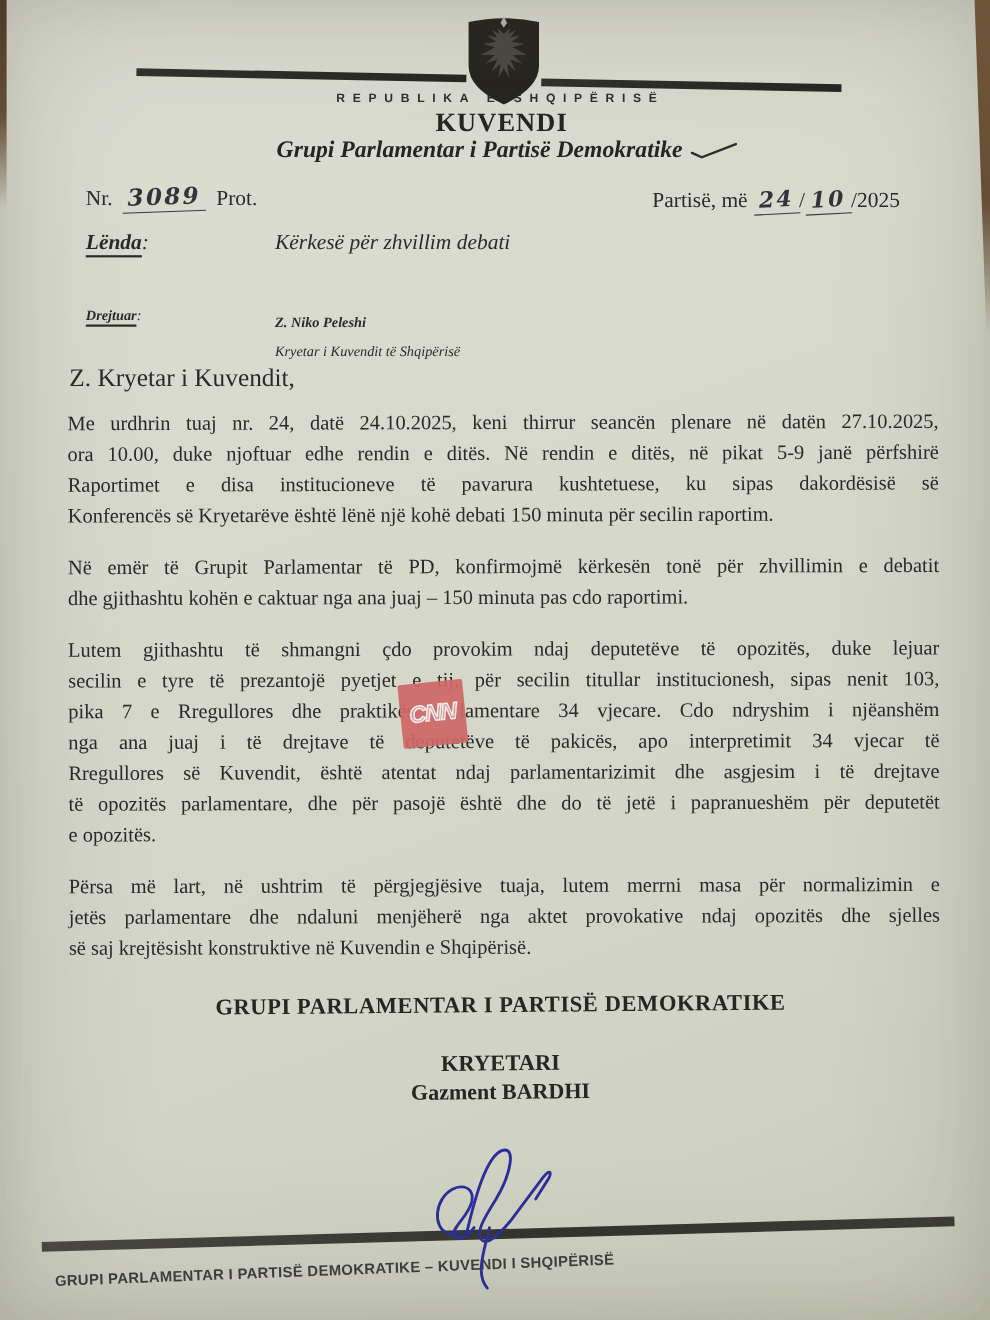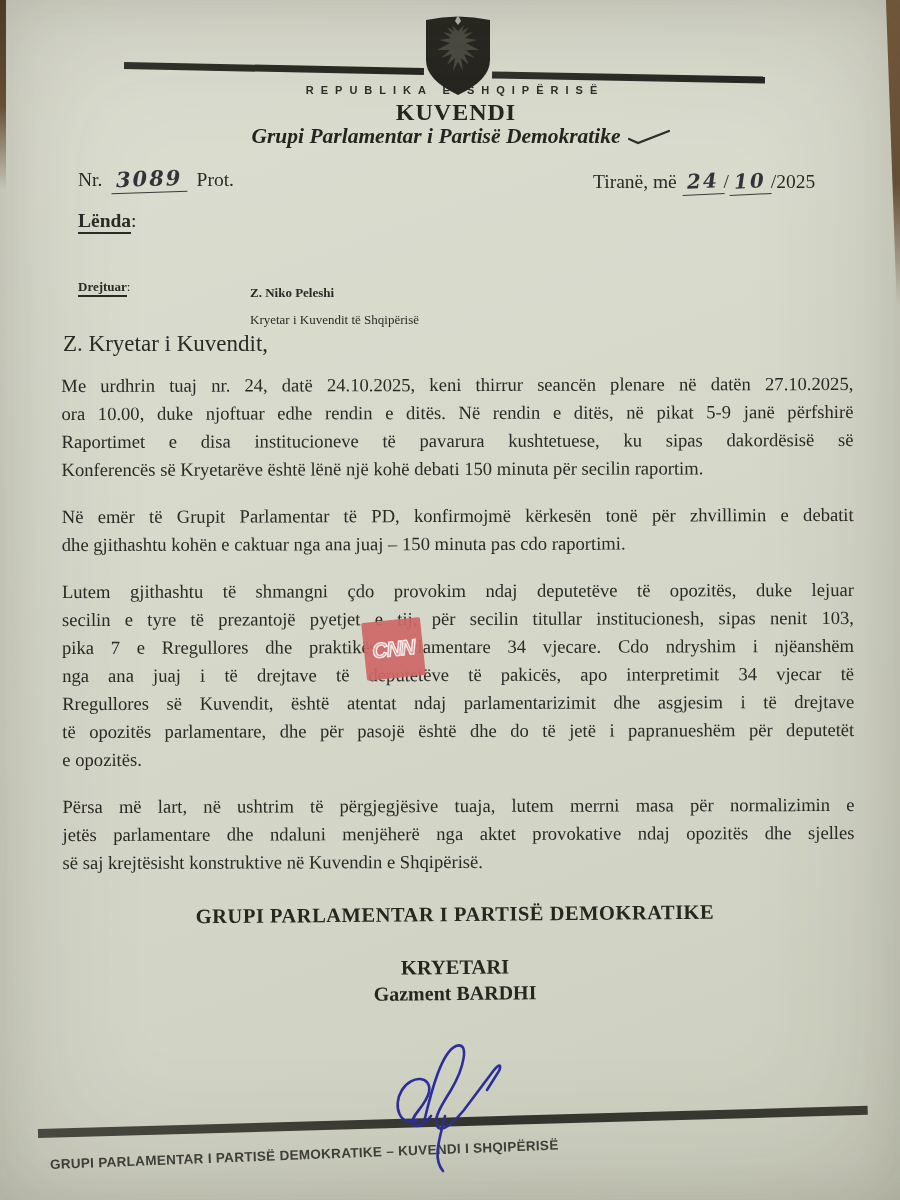--- a/index.html
+++ b/index.html
@@ -34,21 +34,21 @@
   .meta-city{position:absolute;left:593px;top:169px;font-size:19.5px;}
   .hand{font-family:"DejaVu Serif",serif;font-style:italic;font-weight:bold;
     font-size:20px;letter-spacing:2px;color:#34333b;display:inline-block;
     border-bottom:1.6px solid #3a3a38;padding:0 5px 1px;transform:rotate(-3deg);}
   .hand.nr{font-size:21px;transform:rotate(-2deg);margin:0 4px;}
   .label-u{font-weight:bold;border-bottom:2px solid #2b2a26;padding-bottom:1px;}
   .subject-row{position:absolute;left:78px;top:210px;font-size:19.5px;}
   .subject-val{position:absolute;left:172px;top:0;}
   .addr-row{position:absolute;left:78px;top:257px;font-size:13px;}
   .addr-val{position:absolute;left:172px;top:0;width:440px;line-height:27px;}
-  .row-rel{position:relative;width:800px;}
+  .row-rel{position:relative;width:800px;font-style:italic;}
   
   .salutation{position:absolute;left:63px;top:331px;font-size:23px;}
   .body-col{position:absolute;left:62px;top:371px;width:792px;font-size:18.6px;
     line-height:28px;transform:rotate(-.15deg);}
   .para{margin:0 0 19px 0;}
   .line{text-align:justify;text-align-last:justify;}
   .line.last{text-align-last:left;}
   
   .closing-org{position:absolute;left:0;top:903px;width:910px;text-align:center;
     font-weight:bold;font-size:20.5px;letter-spacing:.5px;transform:rotate(-.5deg);color:#27261f;}
@@ -103,26 +103,27 @@
           <path d="M2,11 L11,15 L42,3" fill="none" stroke="#2e2d2b" stroke-width="2.2" stroke-linecap="round"></path>
         </svg></span>
   </div>
 
   <div class="meta-nr">
     <span>Nr.</span>
     <span class="hand nr">3089</span>
     <span>Prot.</span>
   </div>
   <div class="meta-city">
-    <span>Tiranë, më</span>
+    <span>Partisë, më</span>
     <span class="hand">24</span><span>/</span><span class="hand">10</span><span>/2025</span>
   </div>
 
   <div class="subject-row row-rel">
     <span><span class="label-u">Lënda</span><span>:</span></span>
+    <span class="subject-val">Kërkesë për zhvillim debati</span>
   </div>
 
   <div class="addr-row row-rel">
     <span><span class="label-u">Drejtuar</span><span>:</span></span>
     <span class="addr-val">
       <b>Z. Niko Peleshi</b><br>
       <span>Kryetar i Kuvendit të Shqipërisë</span>
     </span>
   </div>
 

